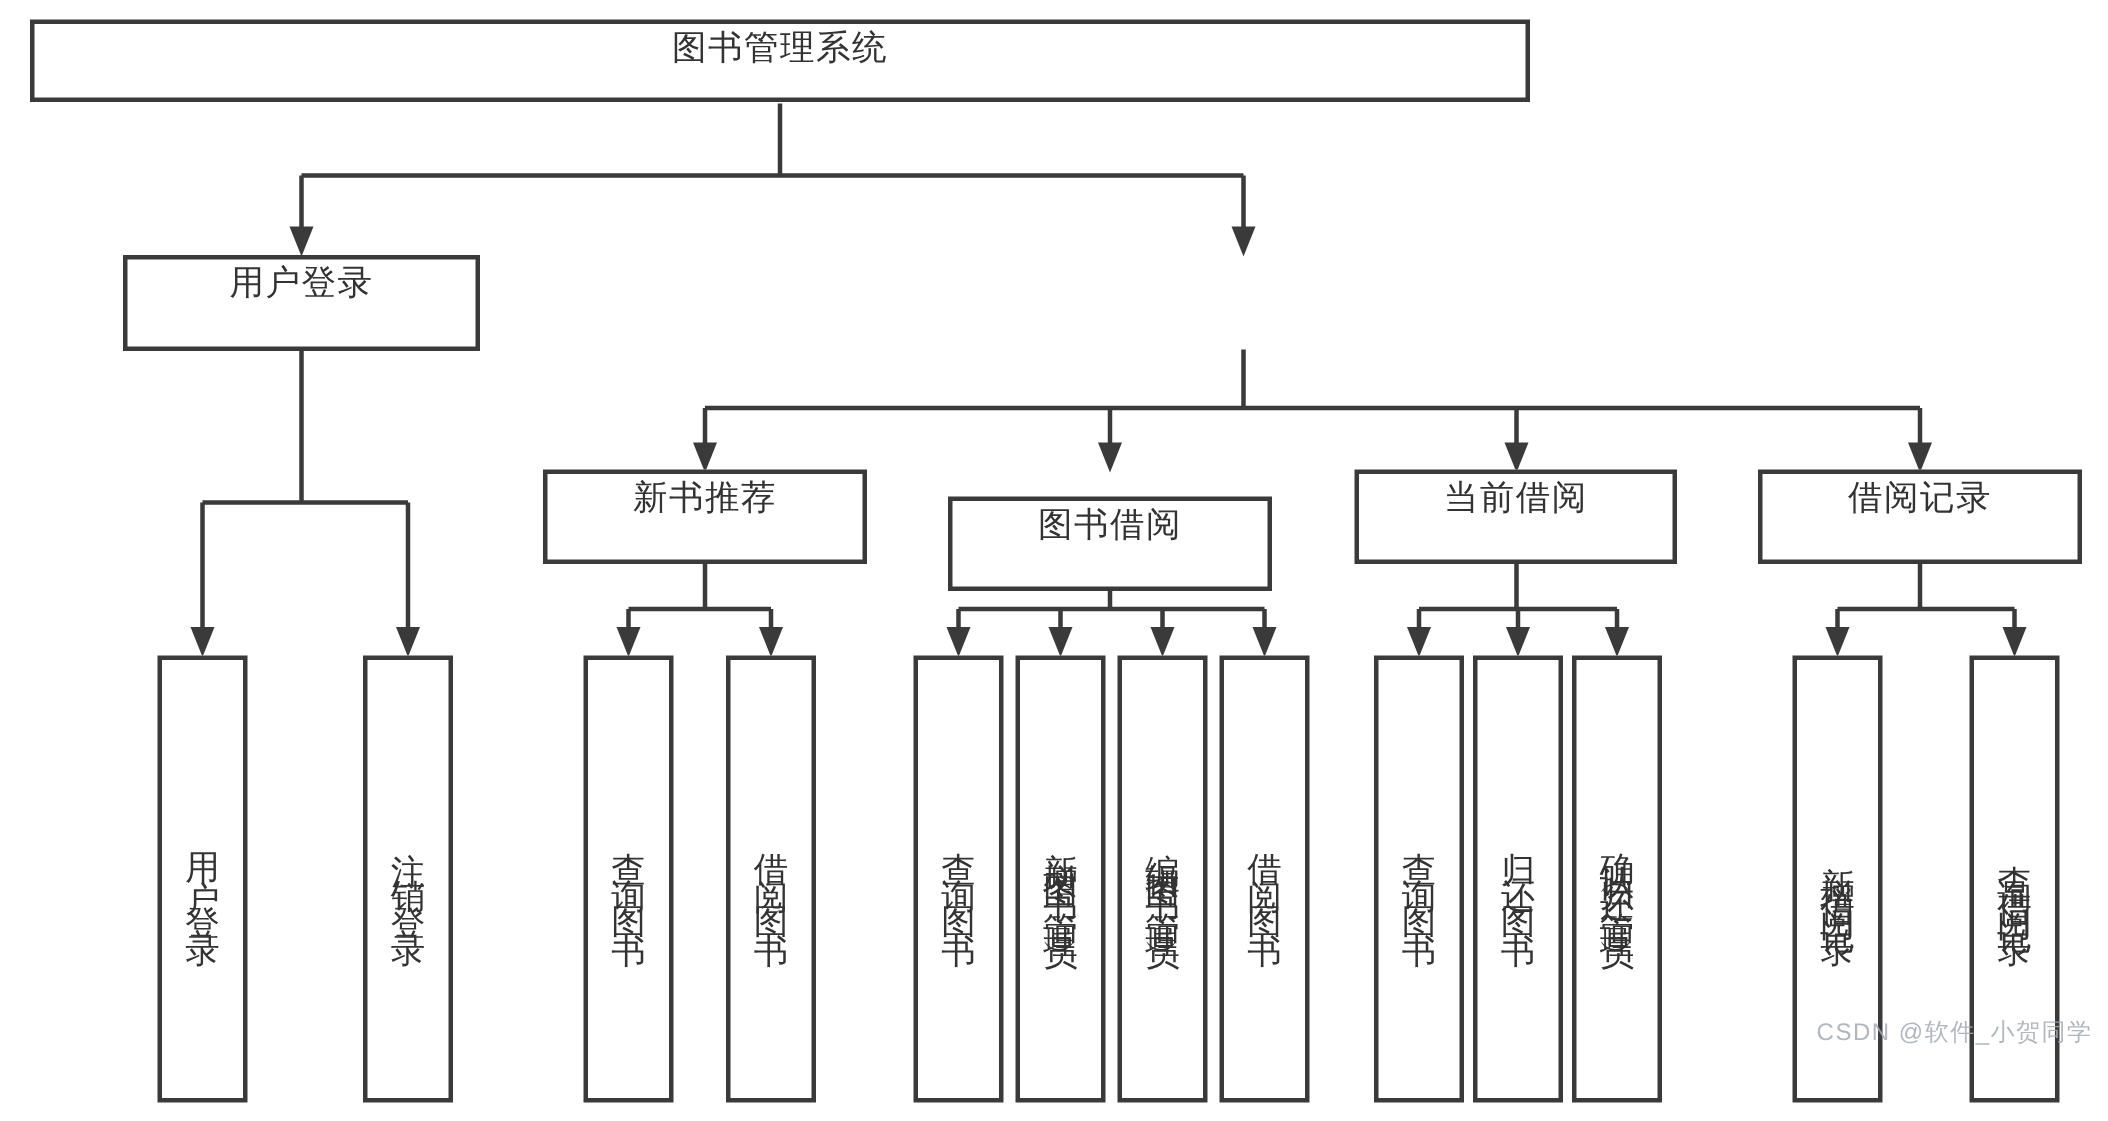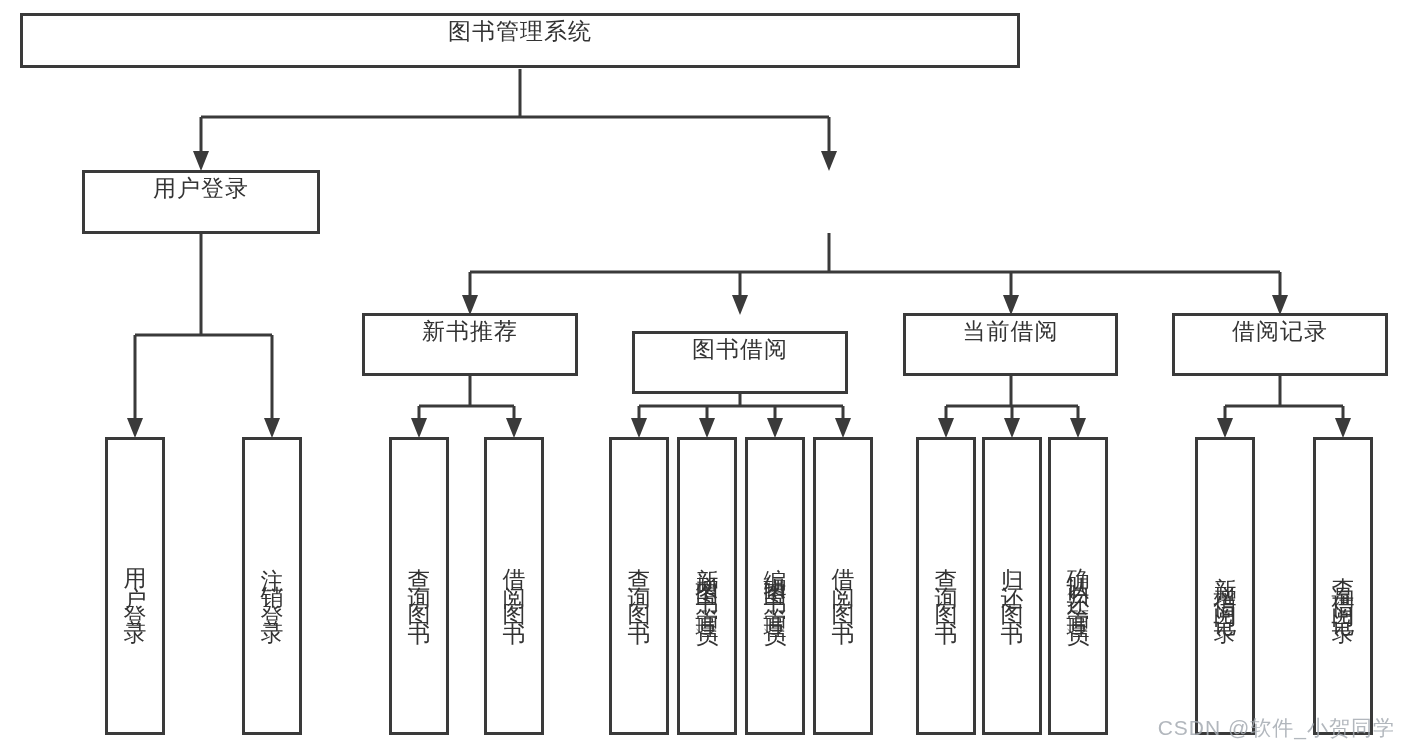--- a/index.html
+++ b/index.html
@@ -55,22 +55,22 @@
     font-size: 23px;
     letter-spacing: 18px;
     line-height: 1;
     color: #333333;
   }
   .leaf.sp9 .v { letter-spacing: 8px; }
   .leaf.sp6 .v { letter-spacing: 9px; }
   .watermark {
     position: absolute;
     right: 10px;
-    top: 714px;
-    font-size: 21px;
+    top: 678px;
+    font-size: 16px;
     color: rgba(165, 170, 178, 0.85);
     letter-spacing: 1px;
     white-space: nowrap;
   }
 </style>
 </head>
 <body>
 
 <div class="canvas">
 

